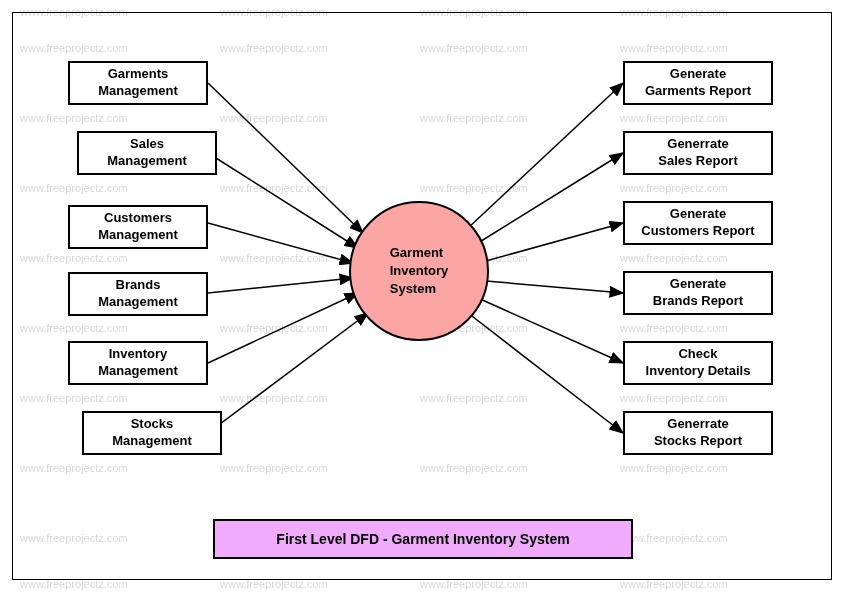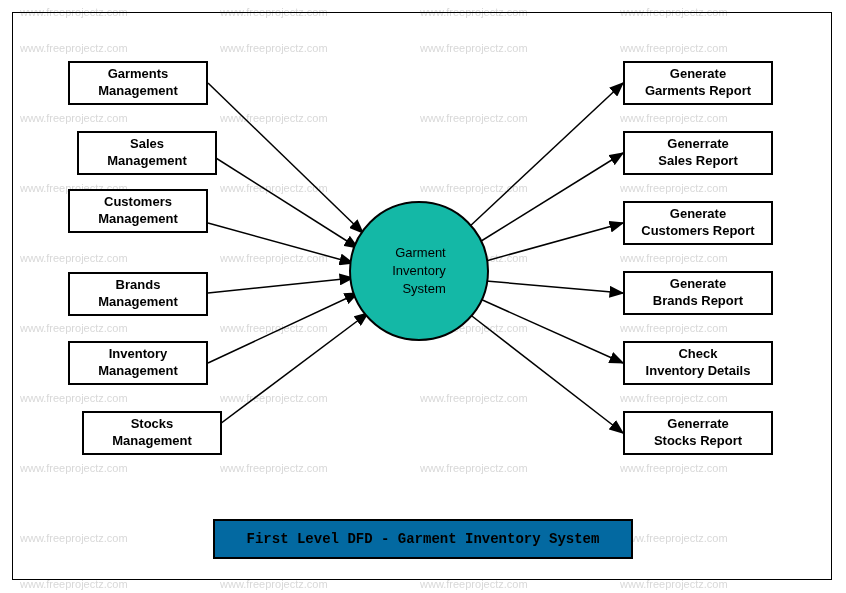--- a/index.html
+++ b/index.html
@@ -60,41 +60,40 @@
     .right-box {
       width: 150px;
       height: 44px;
     }
     .process-circle {
       position: absolute;
       width: 140px;
       height: 140px;
       border-radius: 50%;
       border: 2px solid #000;
-      background: #14b8a6;
+      background: #fca5a5;
       display: flex;
       align-items: center;
       justify-content: center;
-      text-align: right;
+      text-align: left;
       font-size: 13px;
-      font-weight: normal;
+      font-weight: bold;
       line-height: 1.4;
       z-index: 3;
     }
     .title-box {
       position: absolute;
       border: 2px solid #000;
-      background: #0369a1;
+      background: #f0abfc;
       display: flex;
       align-items: center;
       justify-content: center;
       font-size: 14px;
       font-weight: bold;
       z-index: 3;
-      font-family: Liberation Mono, monospace;
     }
     svg.arrows {
       position: absolute;
       top: 0;
       left: 0;
       width: 100%;
       height: 100%;
       z-index: 2;
     }
   </style>
@@ -167,21 +166,21 @@
     <line x1="465" y1="285" x2="610" y2="350" stroke="#000" stroke-width="1.5" marker-end="url(#arrowhead)"></line>
     <line x1="455" y1="300" x2="610" y2="420" stroke="#000" stroke-width="1.5" marker-end="url(#arrowhead)"></line>
   </svg>
 
   <div class="entity-box left-box" style="top:48px;left:55px">
       <span>Garments<br>Management</span>
     </div>
   <div class="entity-box left-box" style="top:118px;left:64px">
       <span>Sales<br>Management</span>
     </div>
-  <div class="entity-box left-box" style="top:176px;left:55px">
+  <div class="entity-box left-box" style="top:192px;left:55px">
       <span>Customers<br>Management</span>
     </div>
   <div class="entity-box left-box" style="top:259px;left:55px">
       <span>Brands<br>Management</span>
     </div>
   <div class="entity-box left-box" style="top:328px;left:55px">
       <span>Inventory<br>Management</span>
     </div>
   <div class="entity-box left-box" style="top:398px;left:69px">
       <span>Stocks<br>Management</span>

